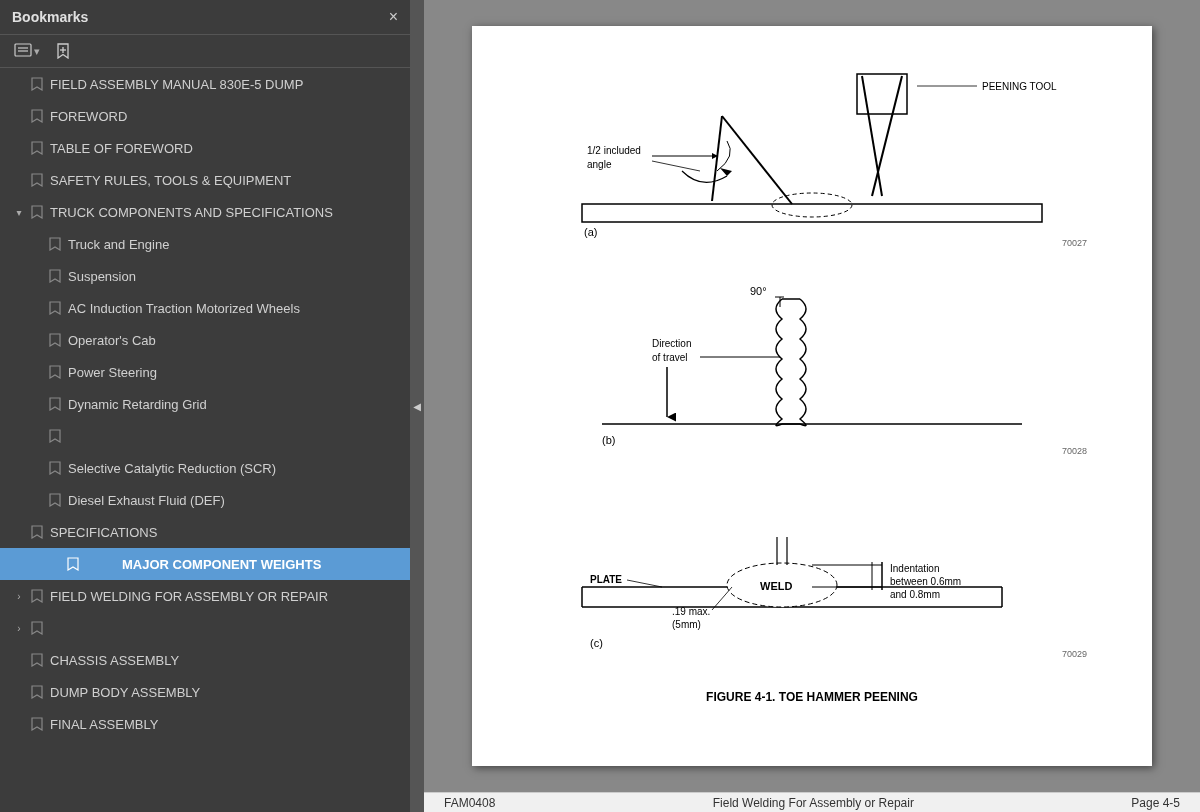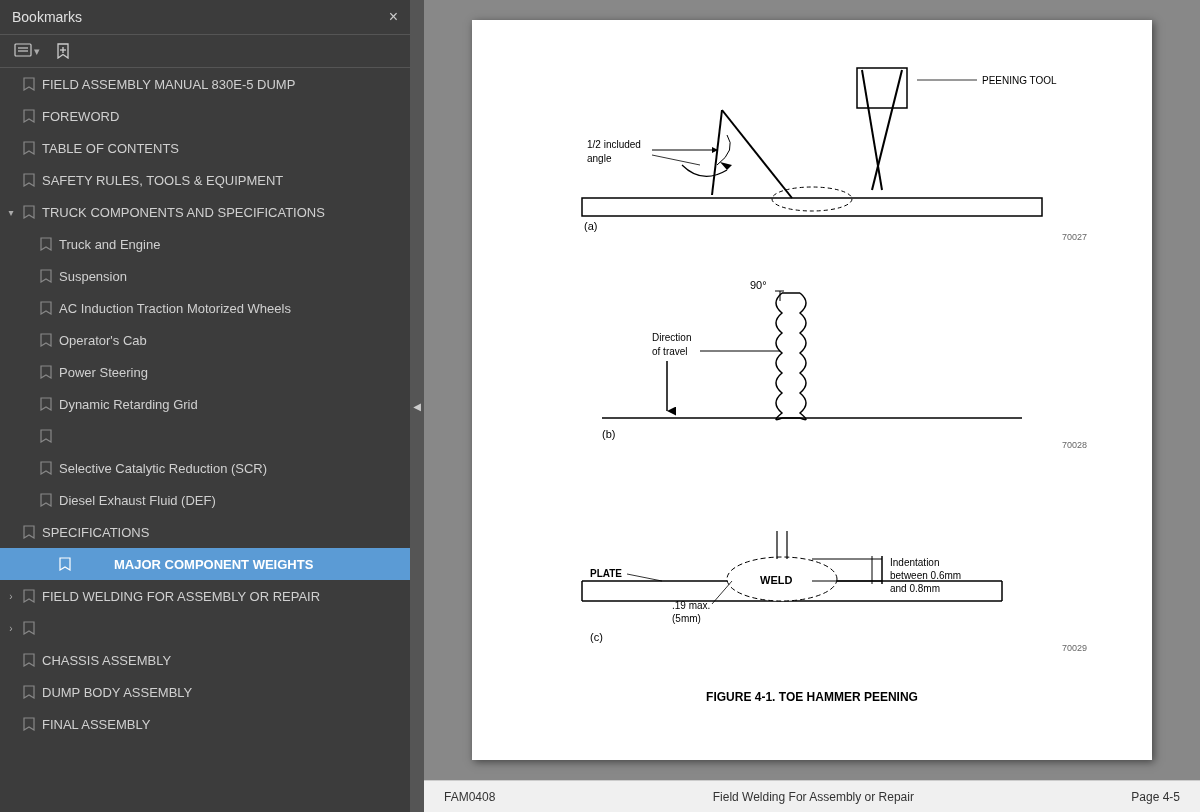--- a/index.html
+++ b/index.html
@@ -36,21 +36,21 @@
       align-items: center;
       justify-content: space-between;
       padding: 8px 12px;
       background: #3c3c3c;
       border-bottom: 1px solid #555;
     }
 
     .sidebar-title {
       color: #e0e0e0;
       font-size: 14px;
-      font-weight: 400;
+      font-weight: 700;
     }
 
     .sidebar-close {
       color: #ccc;
       cursor: pointer;
       font-size: 16px;
       background: none;
       border: none;
       color: #ccc;
     }
@@ -104,25 +104,25 @@
     }
 
     .bookmark-item.active {
       background: #5b9bd5;
       color: #fff;
       font-weight: 600;
       gap: 40px;
     }
 
     .bookmark-item.level-0 {
-      padding-left: 4px;
+      padding-left: 12px;
     }
 
     .bookmark-item.level-1 {
-      padding-left: 21px;
+      padding-left: 30px;
     }
 
     .expand-arrow {
       width: 14px;
       height: 14px;
       display: flex;
       align-items: center;
       justify-content: center;
       font-size: 10px;
       color: #aaa;
@@ -195,42 +195,42 @@
       display: flex;
       flex-direction: column;
       gap: 10px;
       overflow: hidden;
     }
 
     
     .status-bar {
       background: #f0f0f0;
       border-top: 1px solid #ccc;
-      height: 32px;
+      height: 20px;
       display: flex;
       align-items: center;
       justify-content: space-between;
       padding: 0 20px;
       font-size: 12px;
       color: #333;
     }
 
     
     .diagram-section {
       display: flex;
       flex-direction: column;
       align-items: center;
       margin-bottom: 8px;
     }
 
     .figure-caption {
       font-size: 12px;
       font-weight: bold;
       text-align: center;
-      margin-top: 16px;
+      margin-top: 10px;
       color: #000;
     }
 
     svg text {
       font-family: Arial, sans-serif;
     }
   </style>
 </head>
 <body>
 
@@ -278,21 +278,21 @@
           </span>
           <span class="item-label">FOREWORD</span>
         </div>
         <div class="bookmark-item level-0">
           <span class="expand-arrow"></span>
           <span class="bookmark-icon">
             <svg viewBox="0 0 12 14" fill="none" xmlns="http://www.w3.org/2000/svg">
     <path d="M1 1h10v12l-5-3-5 3V1z" stroke="#888" stroke-width="1.2" fill="none"></path>
   </svg>
           </span>
-          <span class="item-label">TABLE OF CONTENTS</span>
+          <span class="item-label">TABLE OF FOREWORD</span>
         </div>
         <div class="bookmark-item level-0">
           <span class="expand-arrow"></span>
           <span class="bookmark-icon">
             <svg viewBox="0 0 12 14" fill="none" xmlns="http://www.w3.org/2000/svg">
     <path d="M1 1h10v12l-5-3-5 3V1z" stroke="#888" stroke-width="1.2" fill="none"></path>
   </svg>
           </span>
           <span class="item-label">SAFETY RULES, TOOLS &amp; EQUIPMENT</span>
         </div>

